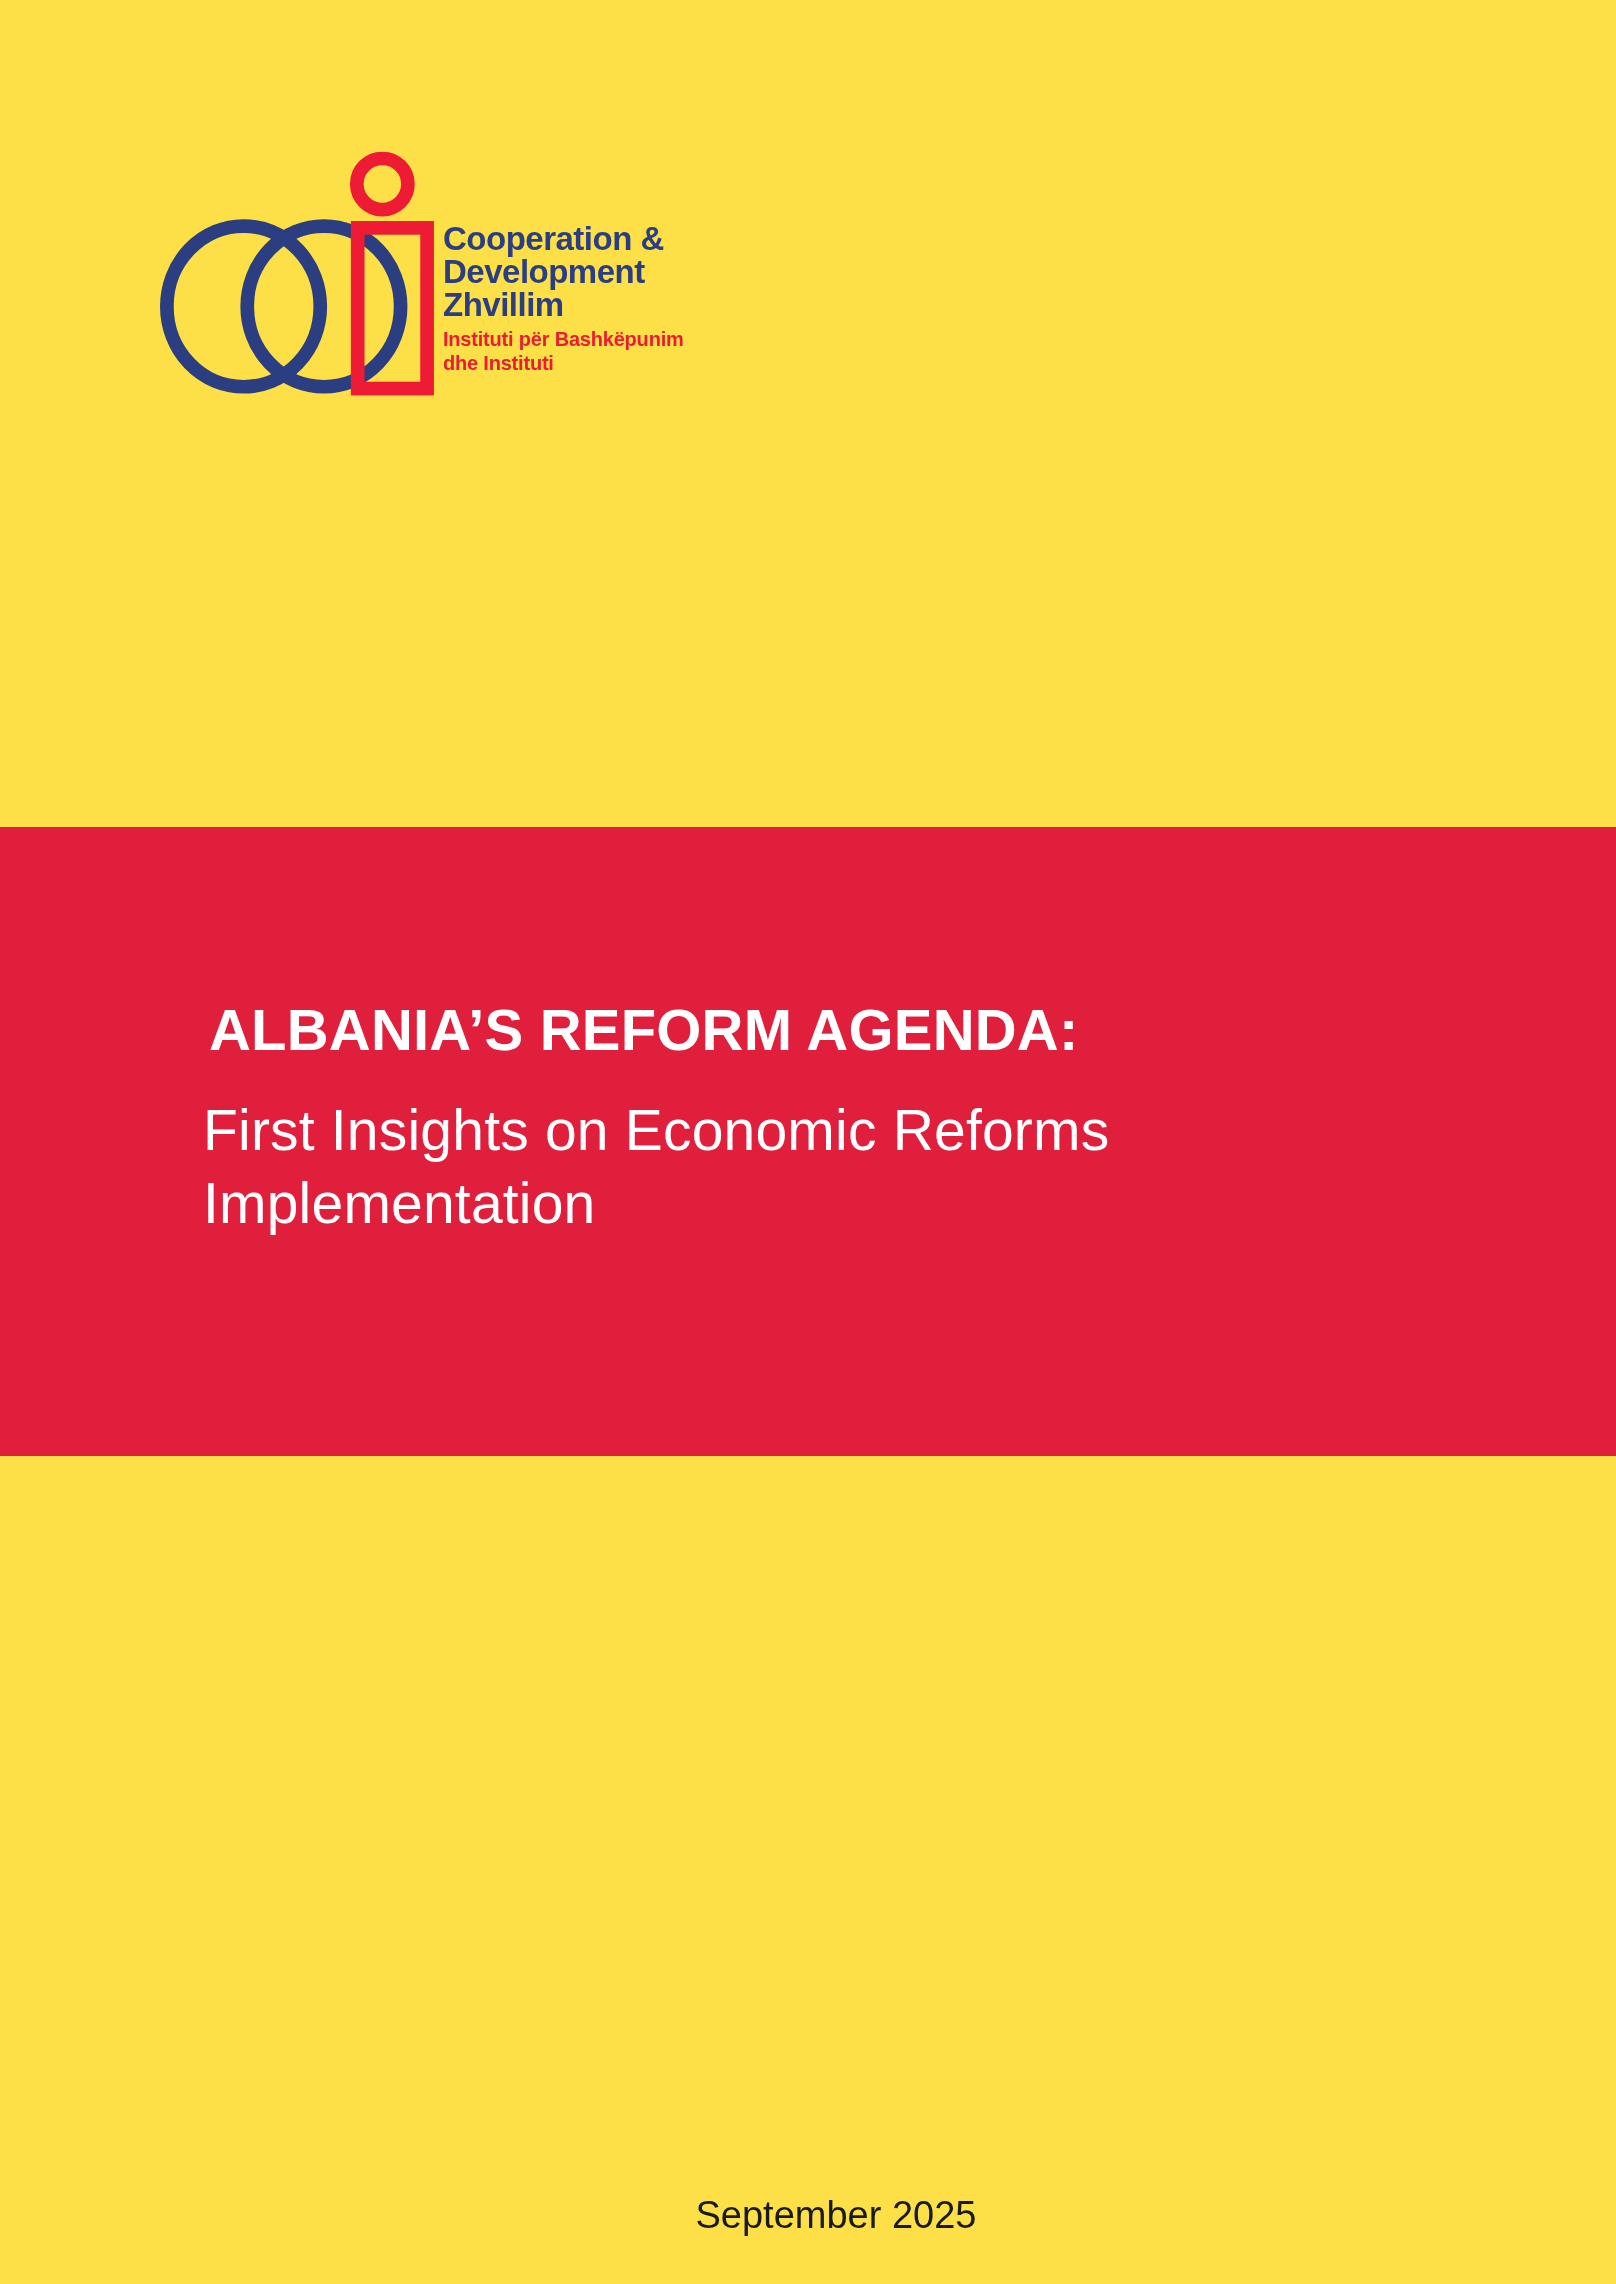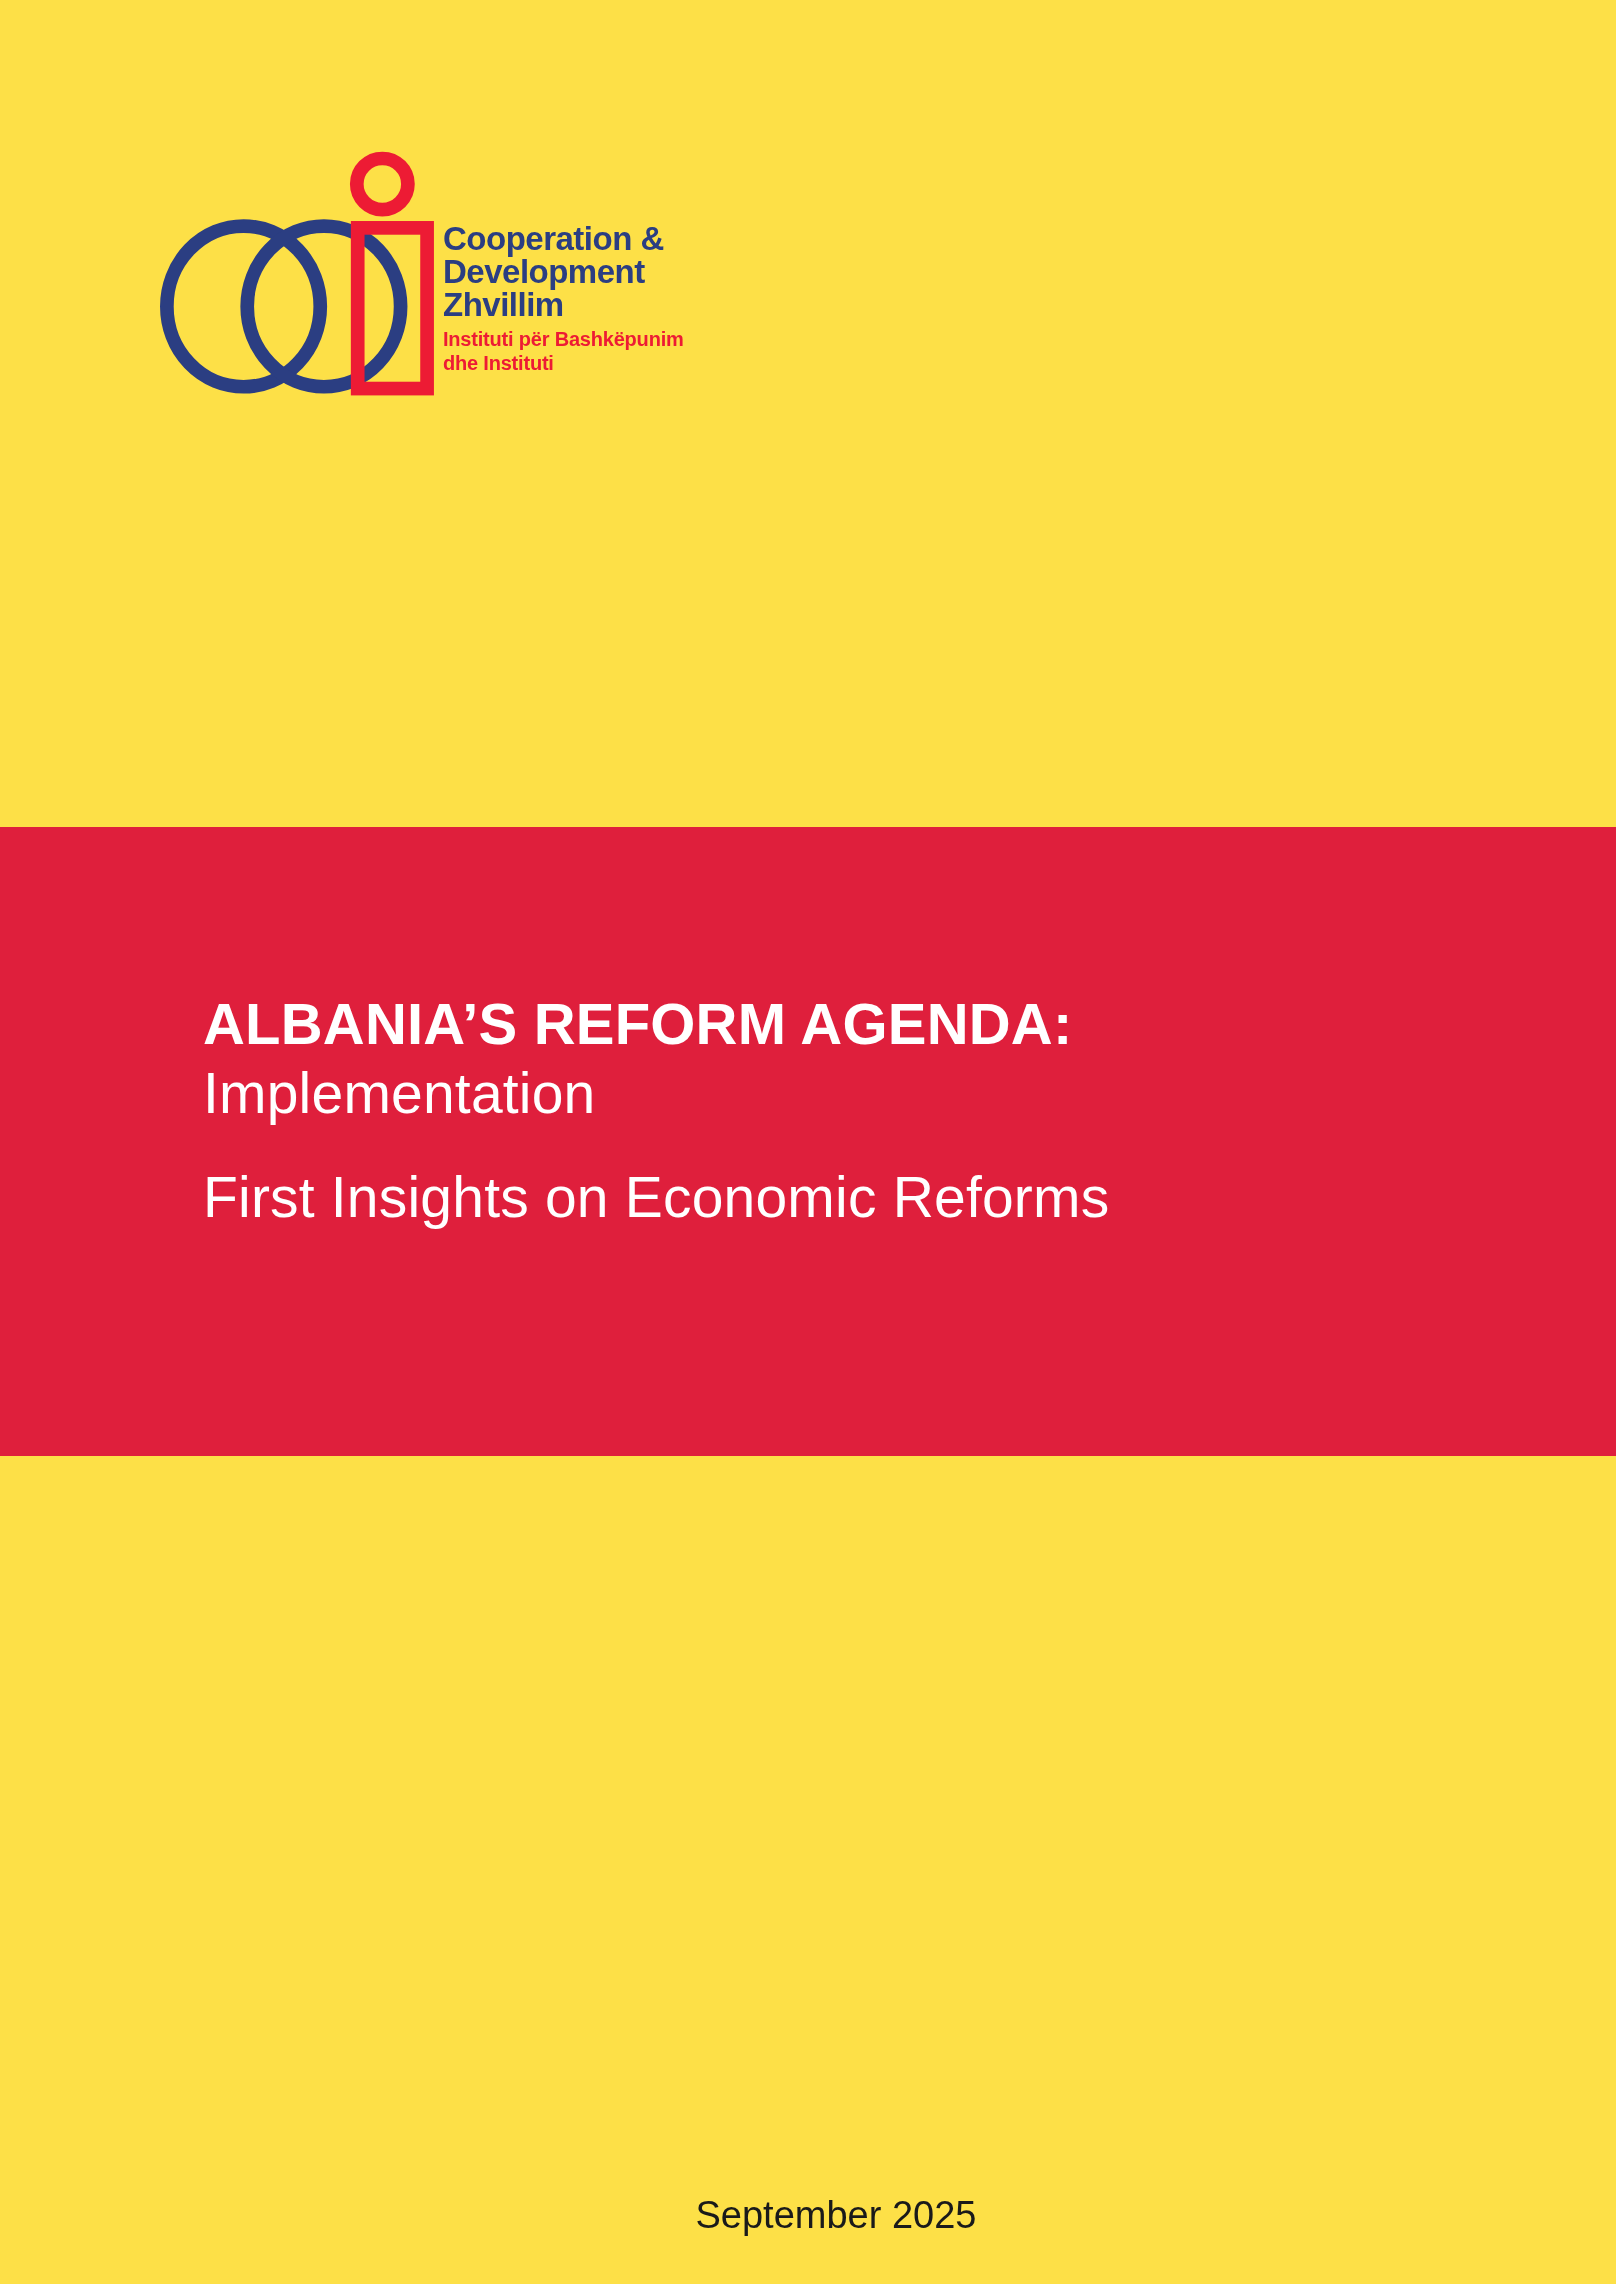--- a/index.html
+++ b/index.html
@@ -74,21 +74,21 @@
     top: 164px;
     right: 110px;
   }
   .title-main {
     display: block;
     color: #ffffff;
     font-size: 58px;
     line-height: 66px;
     font-weight: bold;
     letter-spacing: 0.2px;
-    margin: 0;
+    margin: 6px;
   }
   .title-sub {
     display: block;
     color: #ffffff;
     font-size: 57px;
     line-height: 73px;
     font-weight: normal;
     letter-spacing: 0.2px;
     margin: 0;
     max-width: 1078px;
@@ -135,21 +135,21 @@
       <span class="logo-line">Zhvillim</span>
       <span class="logo-sub first">Instituti për Bashkëpunim</span>
       <span class="logo-sub">dhe Instituti</span>
     </div>
 
   </div>
 
   <div class="banner">
     <div class="title-wrap">
       <h1 class="title-main">ALBANIA’S REFORM AGENDA:</h1>
+      <h2 class="title-sub l1">First Insights on Economic Reforms</h2>
       <h2 class="title-sub">Implementation</h2>
-      <h2 class="title-sub l1">First Insights on Economic Reforms</h2>
     </div>
   </div>
 
   <div class="footer-date">September 2025</div>
 
 </div>
 
 
 </body></html>

